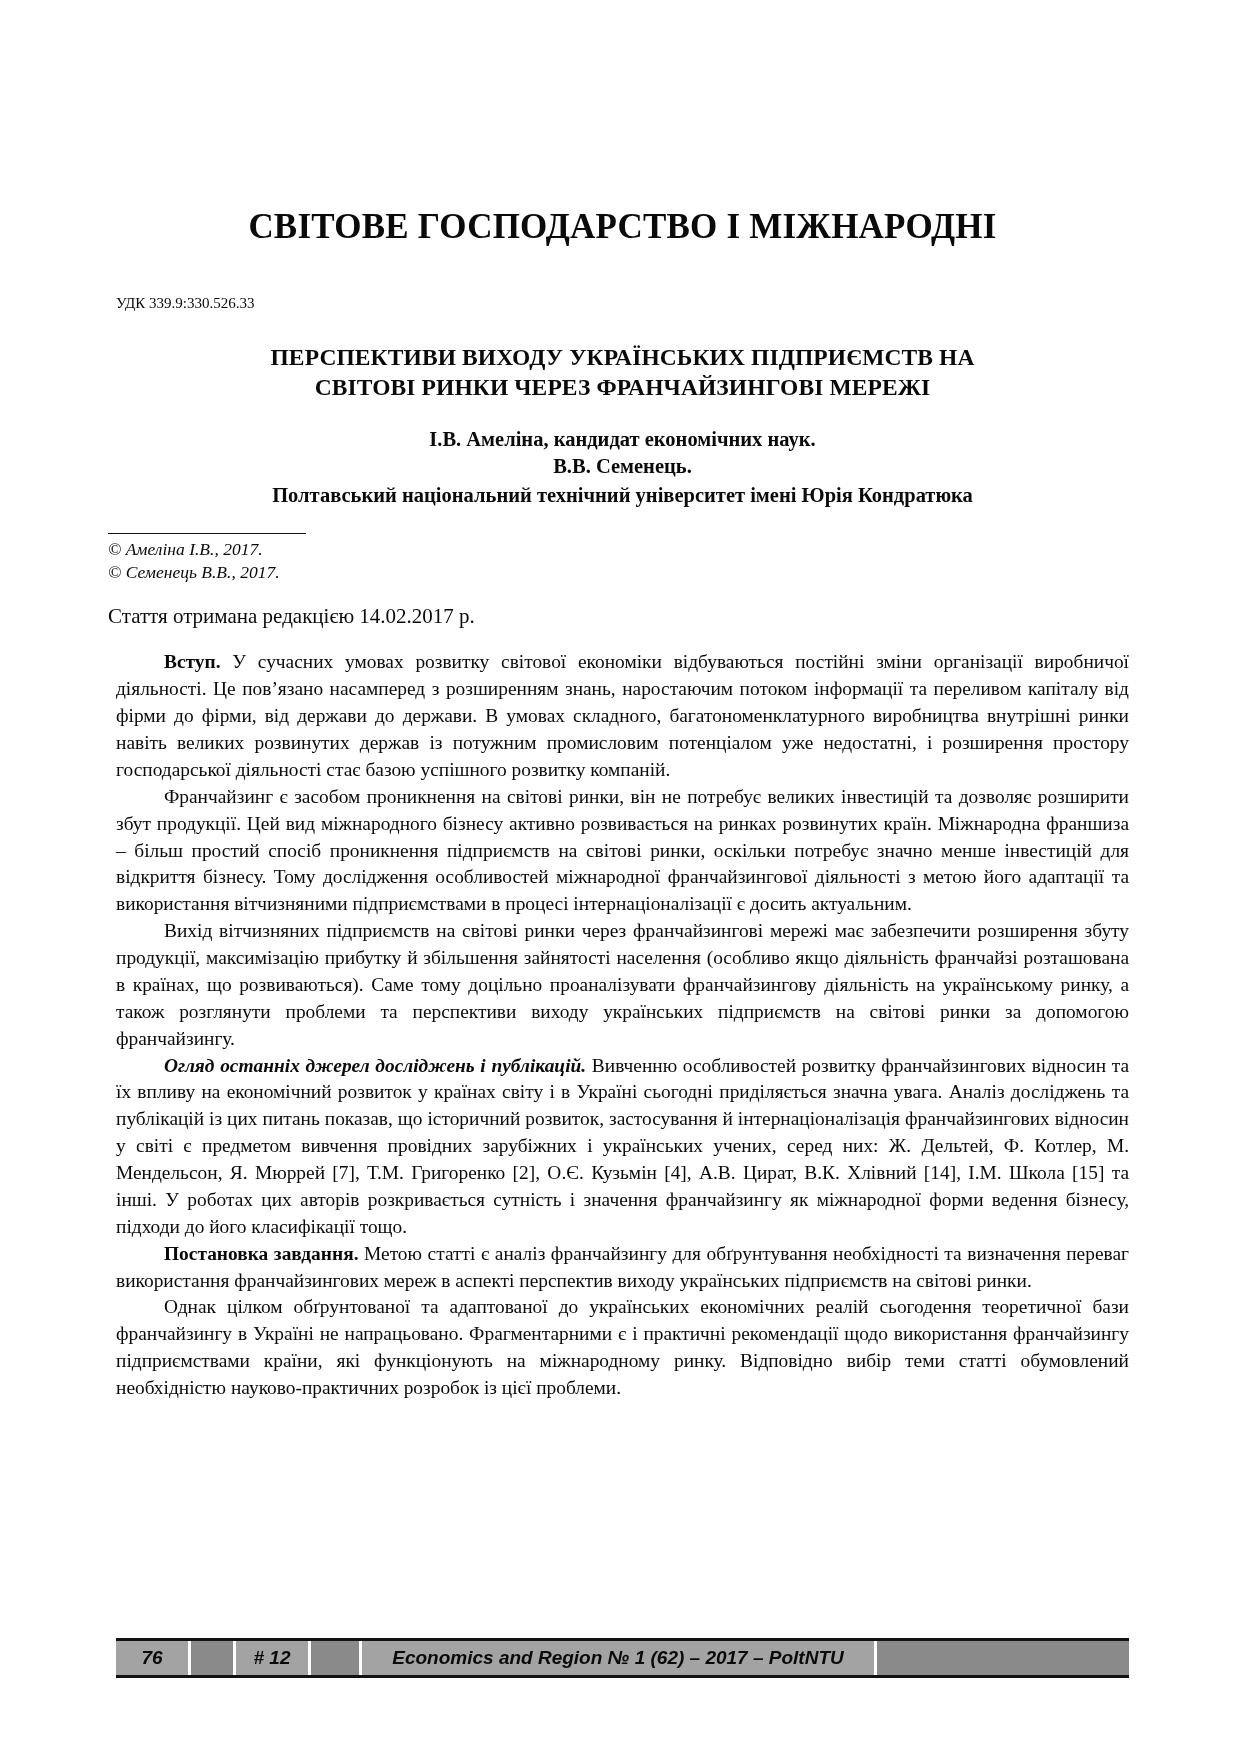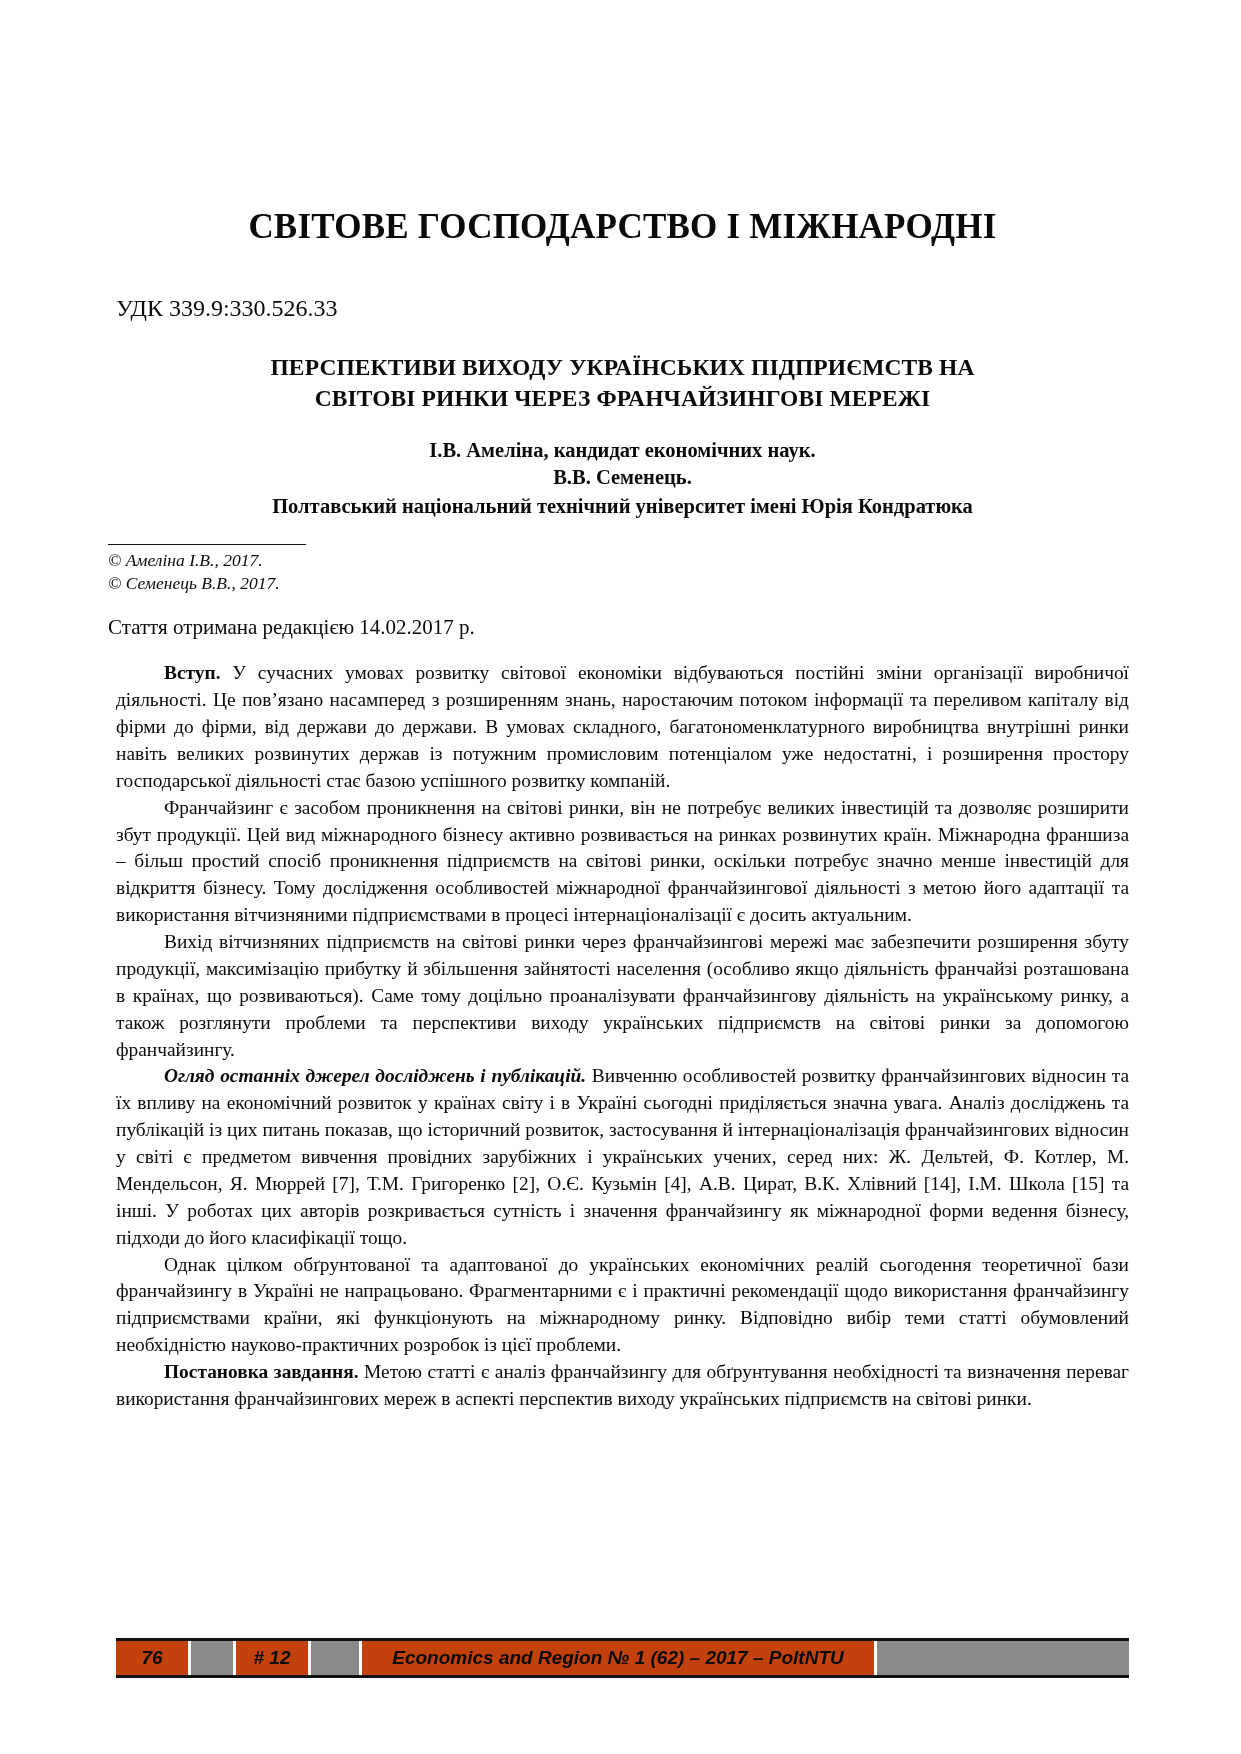--- a/index.html
+++ b/index.html
@@ -40,21 +40,21 @@
     line-height: 1.22;
     letter-spacing: 0.2px;
     margin: 0;
     padding-top: 206px;
     font-family: "Liberation Serif", "DejaVu Serif", serif;
   }
   .section-title .line { display: block; }
 
   
   .udc {
-    font-size: 24px;
+    font-size: 15px;
     margin: 0;
     padding-top: 45px;
     padding-left: 0px;
     line-height: 1.2;
   }
 
   
   .article-title {
     text-align: center;
     font-weight: bold;
@@ -154,21 +154,21 @@
   }
   .footer-bands {
     position: absolute;
     left: 0; top: 3px;
     width: 1013px;
     height: 34px;
     display: flex;
     align-items: stretch;
   }
   .band-white {
-    background: #c2410c;
+    background: #a3a3a3;
     display: flex;
     align-items: center;
     justify-content: center;
     font-weight: bold;
     font-style: italic;
     font-size: 19px;
     font-family: "Liberation Sans", "DejaVu Sans", sans-serif;
     color: #0a0a0a;
     white-space: nowrap;
   }
@@ -223,23 +223,23 @@
     <div class="body-text">
 
       <p><b>Вступ.</b><span> У сучасних умовах розвитку світової економіки відбуваються постійні зміни організації виробничої діяльності. Це пов’язано насамперед з розширенням знань, наростаючим потоком інформації та переливом капіталу від фірми до фірми, від держави до держави. В умовах складного, багатономенклатурного виробництва внутрішні ринки навіть великих розвинутих держав із потужним промисловим потенціалом уже недостатні, і розширення простору господарської діяльності стає базою успішного розвитку компаній.</span></p>
 
       <p>Франчайзинг є засобом проникнення на світові ринки, він не потребує великих інвестицій та дозволяє розширити збут продукції. Цей вид міжнародного бізнесу активно розвивається на ринках розвинутих країн. Міжнародна франшиза – більш простий спосіб проникнення підприємств на світові ринки, оскільки потребує значно менше інвестицій для відкриття бізнесу. Тому дослідження особливостей міжнародної франчайзингової діяльності з метою його адаптації та використання вітчизняними підприємствами в процесі інтернаціоналізації є досить актуальним.</p>
 
       <p>Вихід вітчизняних підприємств на світові ринки через франчайзингові мережі має забезпечити розширення збуту продукції, максимізацію прибутку й збільшення зайнятості населення (особливо якщо діяльність франчайзі розташована в країнах, що розвиваються). Саме тому доцільно проаналізувати франчайзингову діяльність на українському ринку, а також розглянути проблеми та перспективи виходу українських підприємств на світові ринки за допомогою франчайзингу.</p>
 
       <p><b class="lead-bold-italic">Огляд останніх джерел досліджень і публікацій.</b><span> Вивченню особливостей розвитку франчайзингових відносин та їх впливу на економічний розвиток у країнах світу і в Україні сьогодні приділяється значна увага. Аналіз досліджень та публікацій із цих питань показав, що історичний розвиток, застосування й інтернаціоналізація франчайзингових відносин у світі є предметом вивчення провідних зарубіжних і українських учених, серед них: Ж. Дельтей, Ф. Котлер, М. Мендельсон, Я. Мюррей [7], Т.М. Григоренко [2], О.Є. Кузьмін [4], А.В. Цират, В.К. Хлівний [14], І.М. Школа [15] та інші. У роботах цих авторів розкривається сутність і значення франчайзингу як міжнародної форми ведення бізнесу, підходи до його класифікації тощо.</span></p>
 
+      <p><b>Постановка завдання.</b><span> Метою статті є аналіз франчайзингу для обґрунтування необхідності та визначення переваг використання франчайзингових мереж в аспекті перспектив виходу українських підприємств на світові ринки.</span></p>
+
       <p>Однак цілком обґрунтованої та адаптованої до українських економічних реалій сьогодення теоретичної бази франчайзингу в Україні не напрацьовано. Фрагментарними є і практичні рекомендації щодо використання франчайзингу підприємствами країни, які функціонують на міжнародному ринку. Відповідно вибір теми статті обумовлений необхідністю науково-практичних розробок із цієї проблеми.</p>
-
-      <p><b>Постановка завдання.</b><span> Метою статті є аналіз франчайзингу для обґрунтування необхідності та визначення переваг використання франчайзингових мереж в аспекті перспектив виходу українських підприємств на світові ринки.</span></p>
 
     </div>
 
   </div>
 
   <div class="footer">
     <div class="footer-rule-top"></div>
     <div class="footer-bands">
       <div class="band-white fb-page">76</div>
       <div class="sep"></div>

